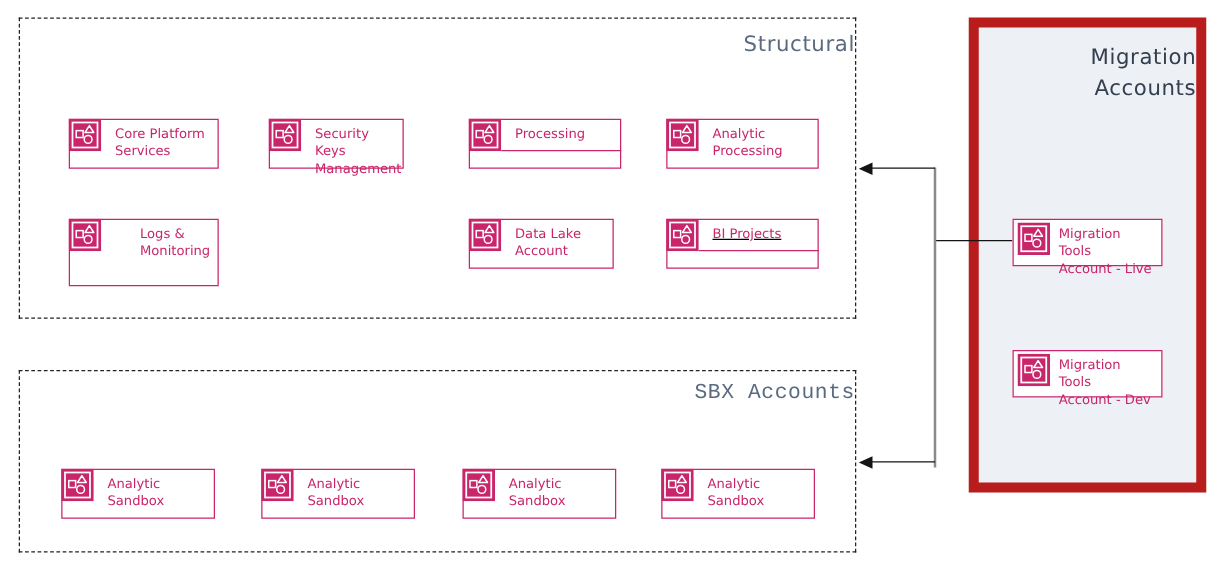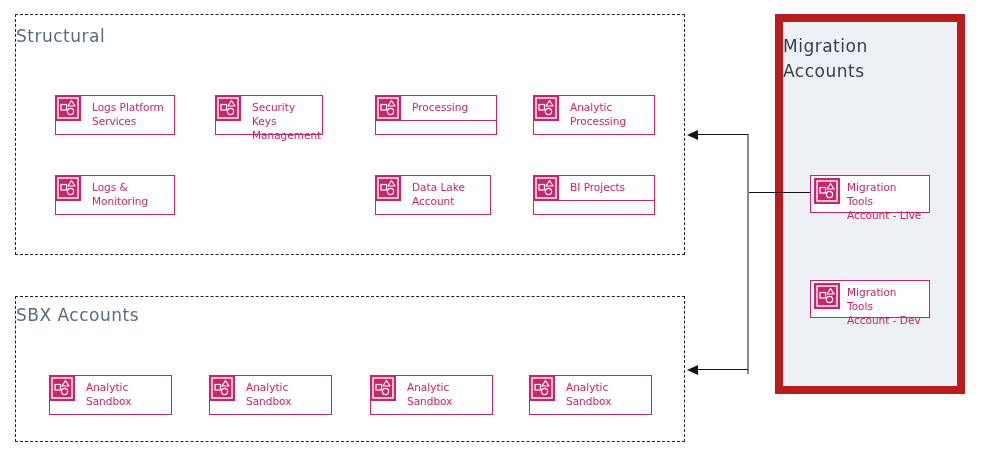--- a/index.html
+++ b/index.html
@@ -4,27 +4,27 @@
 <style>
   html,body{margin:0;padding:0;background:#fff;}
   .canvas{
     position:relative;width:981px;height:461px;background:#fff;
     font-family:"DejaVu Sans", sans-serif;overflow:hidden;
   }
   .group-dashed{
     position:absolute;border:1.4px dashed #222;background:transparent;box-sizing:border-box;
   }
   #structural-container{left:15px;top:14px;width:670px;height:241px;}
-  #sbx-container{left:15px;top:296px;width:670px;height:146px;}
+  #sbx-container{left:15px;top:296px;width:670px;height:146px;font-family:Liberation Mono, monospace;}
   #migration-panel{
     position:absolute;left:775px;top:14px;width:190px;height:380px;box-sizing:border-box;
     background:var(--panel-bg);border:8px solid #b91c1c;
   }
   .group-title{
-    position:absolute;left:0;width:100%;text-align:left;
+    position:absolute;left:0;width:100%;text-align:right;
     color:var(--title-color);font-size:17px;letter-spacing:.5px;white-space:pre-line;
   }
   #structural-title{top:11px;}
   #sbx-title{top:8px;}
   #migration-title{top:12px;color:var(--panel-title-color);line-height:1.45;}
   .acct{
     position:absolute;background:#fff;border:1.5px solid var(--accent);box-sizing:border-box;
   }
   .acct .acct-icon{position:absolute;top:-1px;left:-1px;width:26px;height:26px;display:block;}
   .acct.inset .acct-icon{top:2px;left:3px;}
@@ -71,21 +71,21 @@
   <div class="arrowhead-left" style="left:687px;top:365px;"></div>
 
 <div class="acct" style="left: 55px; top: 95px; width: 120px; height: 40px;">
       <svg class="acct-icon" viewBox="0 0 26 26" xmlns="http://www.w3.org/2000/svg">
     <rect x="0" y="0" width="26" height="26" fill="var(--accent)"></rect>
     <rect x="3" y="3" width="20" height="20" fill="none" stroke="#fff" stroke-width="1.4"></rect>
     <rect x="6" y="9.5" width="5.5" height="5.5" fill="none" stroke="#fff" stroke-width="1.2"></rect>
     <path d="M16.5 5.5 L20 11 L13 11 Z" fill="none" stroke="#fff" stroke-width="1.2" stroke-linejoin="round"></path>
     <circle cx="15.5" cy="16.5" r="3.1" fill="none" stroke="#fff" stroke-width="1.2"></circle>
   </svg>
-      <div class="label">Logs Platform
+      <div class="label">Core Platform
 Services</div>
     </div>
     <div class="acct" style="left: 215px; top: 95px; width: 108px; height: 40px;">
       <svg class="acct-icon" viewBox="0 0 26 26" xmlns="http://www.w3.org/2000/svg">
     <rect x="0" y="0" width="26" height="26" fill="var(--accent)"></rect>
     <rect x="3" y="3" width="20" height="20" fill="none" stroke="#fff" stroke-width="1.4"></rect>
     <rect x="6" y="9.5" width="5.5" height="5.5" fill="none" stroke="#fff" stroke-width="1.2"></rect>
     <path d="M16.5 5.5 L20 11 L13 11 Z" fill="none" stroke="#fff" stroke-width="1.2" stroke-linejoin="round"></path>
     <circle cx="15.5" cy="16.5" r="3.1" fill="none" stroke="#fff" stroke-width="1.2"></circle>
   </svg>
@@ -107,21 +107,21 @@
       <svg class="acct-icon" viewBox="0 0 26 26" xmlns="http://www.w3.org/2000/svg">
     <rect x="0" y="0" width="26" height="26" fill="var(--accent)"></rect>
     <rect x="3" y="3" width="20" height="20" fill="none" stroke="#fff" stroke-width="1.4"></rect>
     <rect x="6" y="9.5" width="5.5" height="5.5" fill="none" stroke="#fff" stroke-width="1.2"></rect>
     <path d="M16.5 5.5 L20 11 L13 11 Z" fill="none" stroke="#fff" stroke-width="1.2" stroke-linejoin="round"></path>
     <circle cx="15.5" cy="16.5" r="3.1" fill="none" stroke="#fff" stroke-width="1.2"></circle>
   </svg>
       <div class="label">Analytic
 Processing</div>
     </div>
-    <div class="acct" style="left: 55px; top: 175px; width: 120px; height: 40px;">
+    <div class="acct" style="left: 55px; top: 175px; width: 120px; height: 54px; padding-left: 20px;">
       <svg class="acct-icon" viewBox="0 0 26 26" xmlns="http://www.w3.org/2000/svg">
     <rect x="0" y="0" width="26" height="26" fill="var(--accent)"></rect>
     <rect x="3" y="3" width="20" height="20" fill="none" stroke="#fff" stroke-width="1.4"></rect>
     <rect x="6" y="9.5" width="5.5" height="5.5" fill="none" stroke="#fff" stroke-width="1.2"></rect>
     <path d="M16.5 5.5 L20 11 L13 11 Z" fill="none" stroke="#fff" stroke-width="1.2" stroke-linejoin="round"></path>
     <circle cx="15.5" cy="16.5" r="3.1" fill="none" stroke="#fff" stroke-width="1.2"></circle>
   </svg>
       <div class="label">Logs &amp;
 Monitoring</div>
     </div>
@@ -129,21 +129,21 @@
       <svg class="acct-icon" viewBox="0 0 26 26" xmlns="http://www.w3.org/2000/svg">
     <rect x="0" y="0" width="26" height="26" fill="var(--accent)"></rect>
     <rect x="3" y="3" width="20" height="20" fill="none" stroke="#fff" stroke-width="1.4"></rect>
     <rect x="6" y="9.5" width="5.5" height="5.5" fill="none" stroke="#fff" stroke-width="1.2"></rect>
     <path d="M16.5 5.5 L20 11 L13 11 Z" fill="none" stroke="#fff" stroke-width="1.2" stroke-linejoin="round"></path>
     <circle cx="15.5" cy="16.5" r="3.1" fill="none" stroke="#fff" stroke-width="1.2"></circle>
   </svg>
       <div class="label">Data Lake
 Account</div>
     </div>
-    <div class="acct" style="left: 533px; top: 175px; width: 122px; height: 40px;">
+    <div class="acct" style="left: 533px; top: 175px; width: 122px; height: 40px; text-decoration: underline;">
       <svg class="acct-icon" viewBox="0 0 26 26" xmlns="http://www.w3.org/2000/svg">
     <rect x="0" y="0" width="26" height="26" fill="var(--accent)"></rect>
     <rect x="3" y="3" width="20" height="20" fill="none" stroke="#fff" stroke-width="1.4"></rect>
     <rect x="6" y="9.5" width="5.5" height="5.5" fill="none" stroke="#fff" stroke-width="1.2"></rect>
     <path d="M16.5 5.5 L20 11 L13 11 Z" fill="none" stroke="#fff" stroke-width="1.2" stroke-linejoin="round"></path>
     <circle cx="15.5" cy="16.5" r="3.1" fill="none" stroke="#fff" stroke-width="1.2"></circle>
   </svg>
       <div class="divider"></div>
       <div class="label">BI Projects</div>
     </div>

